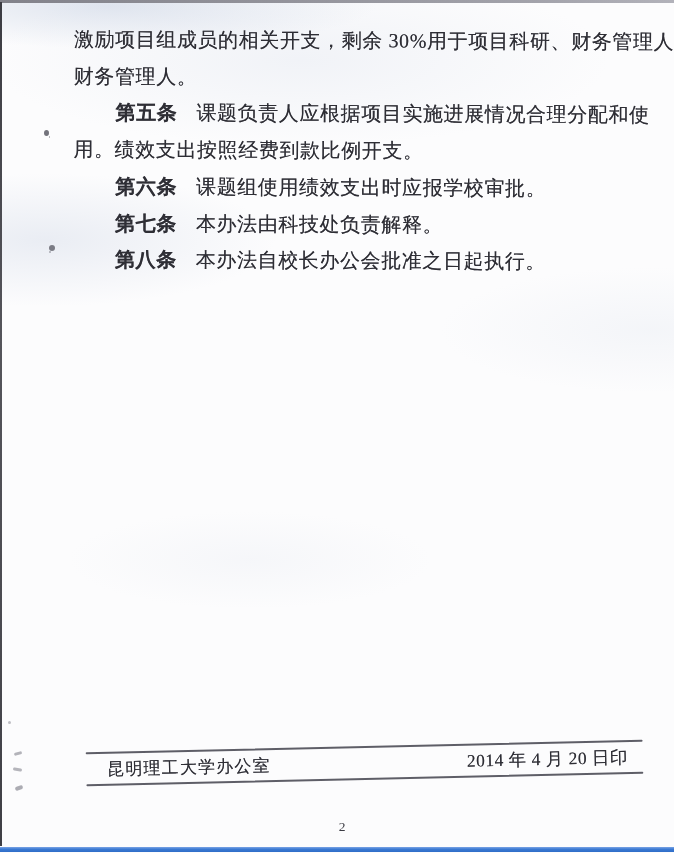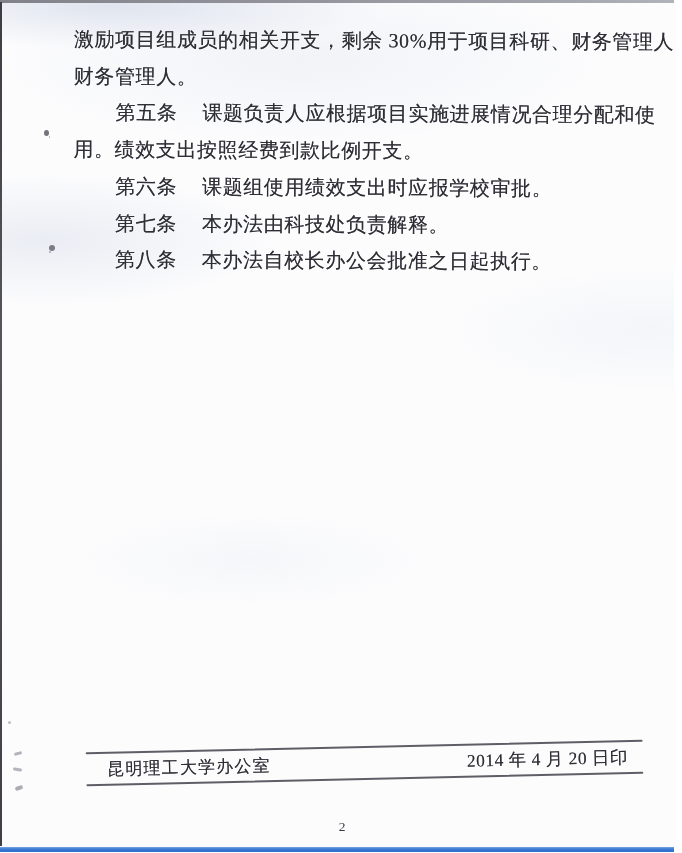--- a/index.html
+++ b/index.html
@@ -36,21 +36,21 @@
   
   .content {
     position: absolute; left: 74px; top: 21px; width: 586px;
     font-size: 20px; line-height: 36.7px; letter-spacing: 0.6px;
     color: var(--ink, #2e2e35);
     text-shadow: 0 0 0.5px rgba(46,46,56,0.65);
     transform: rotate(0.25deg); transform-origin: 0 0;
   }
   .line { white-space: nowrap; }
   .line.indent { padding-left: 42px; }
-  .term { font-weight: normal; margin-right: 25px; }
+  .term { font-weight: bold; margin-right: 19px; }
   .term:empty { display: none; }
 
   
   .footer {
     position: absolute; left: 86px; top: 746px; width: 557px;
     color: var(--ink, #2e2e35);
     transform: rotate(-1.3deg);
   }
   .rule { height: 2px; border-radius: 1px; background: var(--rule-gray, #42424c); opacity: 0.85; }
   .footer-row {

